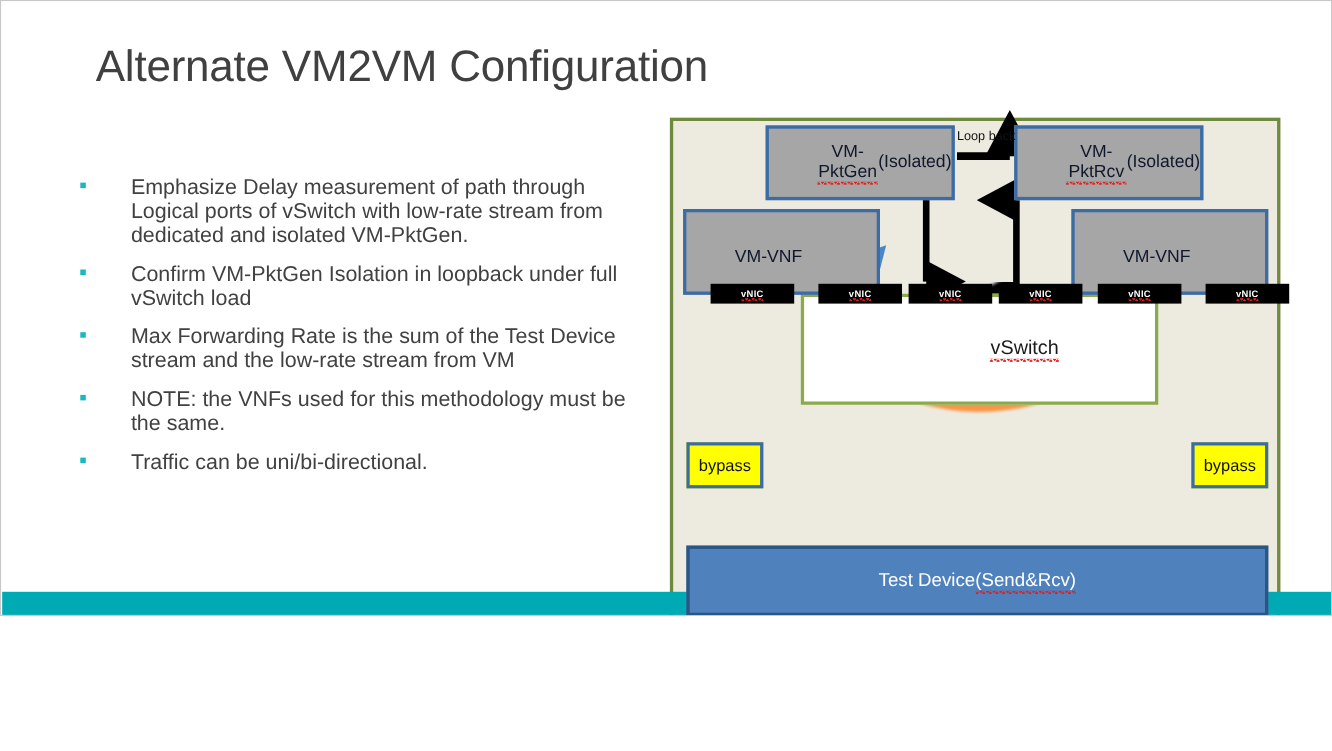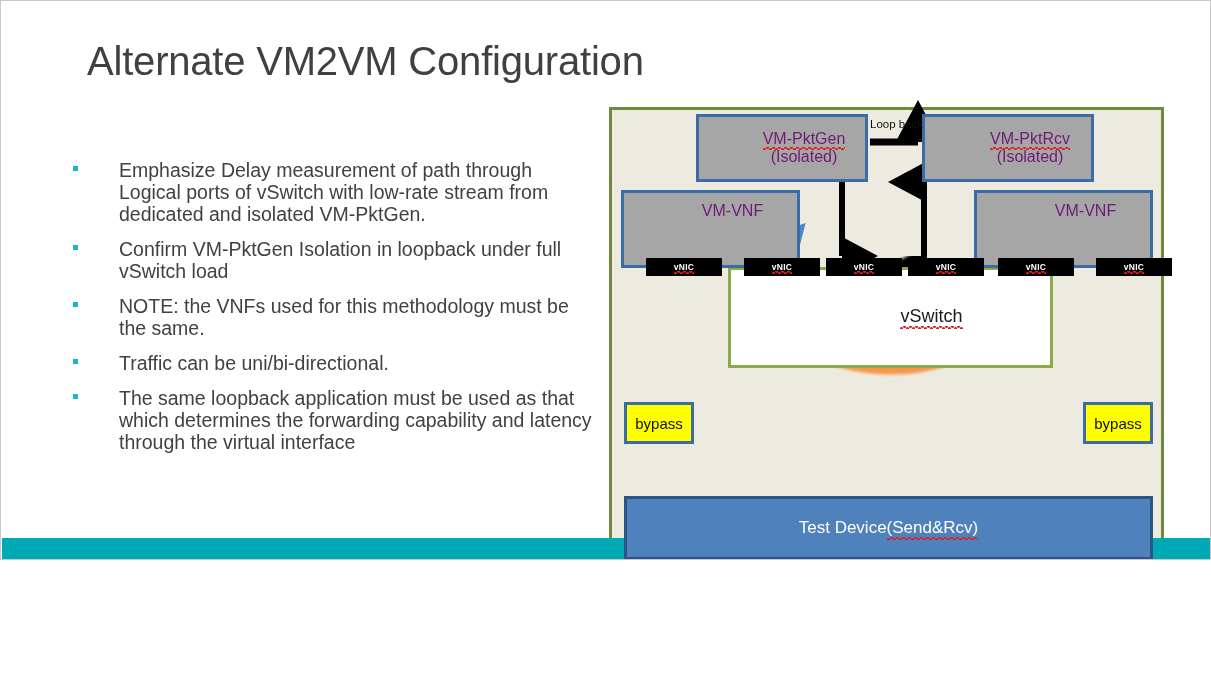--- a/index.html
+++ b/index.html
@@ -83,23 +83,22 @@
     align-items: center;
     justify-content: center;
     text-align: center;
     line-height: 1.12;
   }
 
   
   .vm-box {
     background: #a6a6a6;
     border: 3px solid #3c6ca5;
-    color: #701a75;
+    color: #0f172a;
     font-size: 16px;
-    flex-direction: column;
     padding-left: 44px;
   }
   .vm-box.vnf { justify-content: flex-start; padding-top: 9px; }
 
   .spell { position: relative; display: inline-block; }
   .spell::after {
     content: "";
     position: absolute;
     left: 0; right: 0; bottom: -2px;
     height: 3px;
@@ -231,33 +230,33 @@
     <div class="bullet-row">
       <span class="bullet-marker">
           <i></i>
         </span>
       <span class="bullet-text">Confirm VM-PktGen Isolation in loopback under full vSwitch load</span>
     </div>
     <div class="bullet-row">
       <span class="bullet-marker">
           <i></i>
         </span>
+      <span class="bullet-text">Max Forwarding Rate is the sum of the Test Device stream and the low-rate stream from VM</span>
+    </div>
+    <div class="bullet-row">
+      <span class="bullet-marker">
+          <i></i>
+        </span>
       <span class="bullet-text">NOTE: the VNFs used for this methodology must be the same.</span>
     </div>
     <div class="bullet-row">
       <span class="bullet-marker">
           <i></i>
         </span>
       <span class="bullet-text">Traffic can be uni/bi-directional.</span>
-    </div>
-    <div class="bullet-row">
-      <span class="bullet-marker">
-          <i></i>
-        </span>
-      <span class="bullet-text">The same loopback application must be used as that which determines the forwarding capability and latency through the virtual interface</span>
     </div>
   </div>
 
   <div id="diagram">
 
     <svg width="549" height="497" style="position:absolute;left:0;top:0;z-index:1">
       <defs>
         <marker id="gm-up" markerWidth="9" markerHeight="9" refX="4.5" refY="8" orient="auto">
           <path d="M0,8 L4.5,0 L9,8 Z" fill="#9bbb59"></path>
         </marker>

